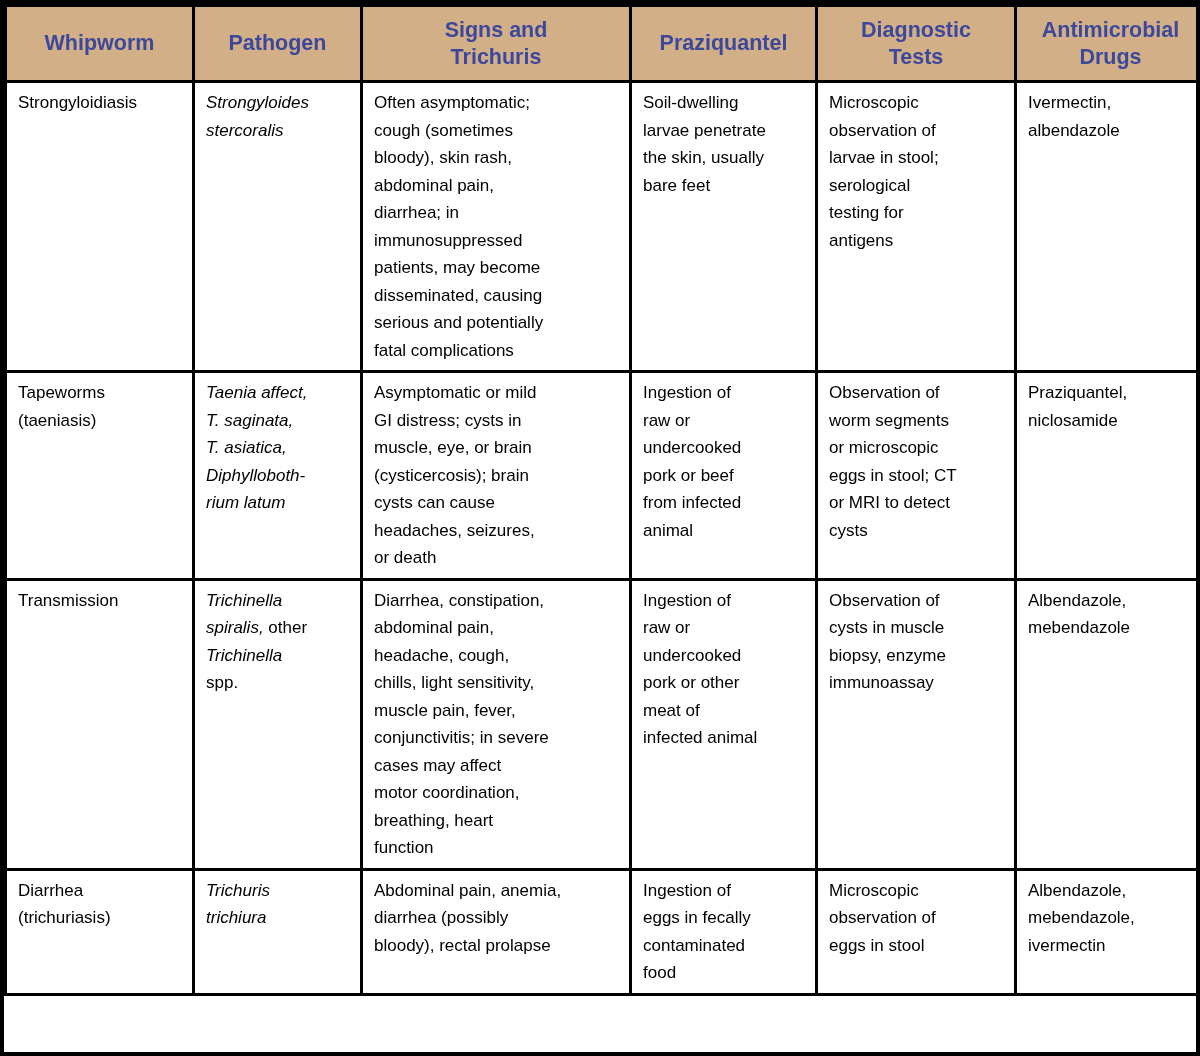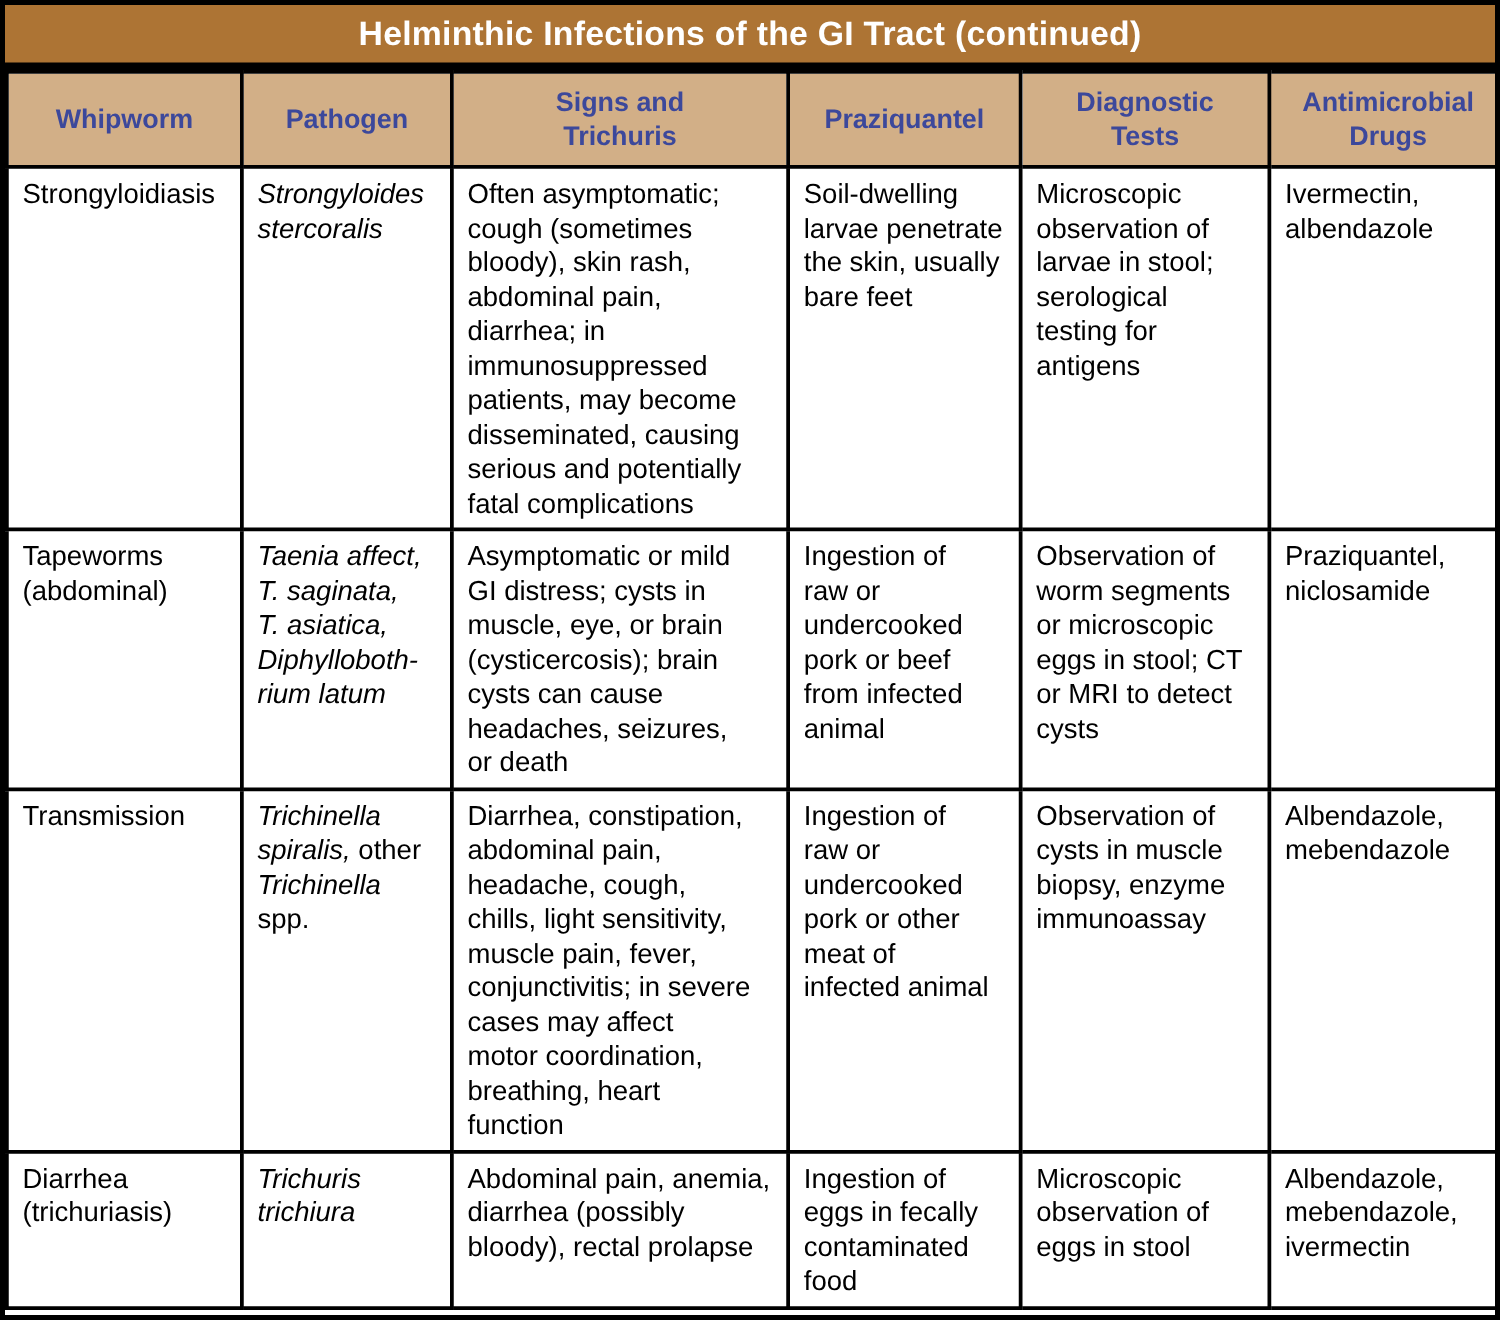--- a/index.html
+++ b/index.html
@@ -55,39 +55,36 @@
     font-size: 21.5px;
     line-height: 27px;
     text-align: center;
     vertical-align: middle;
     height: 76px;
     padding: 4px 6px;
   }
   td {
     color: var(--body-text);
     background: var(--row-bg);
-    font-size: 22px;
+    font-size: 17px;
     line-height: 27.5px;
     text-align: left;
     vertical-align: top;
     padding: 6px 11px;
   }
   .italic { font-style: italic; text-align: right; }
   tbody tr:nth-child(1) td { height: 286px; }
   tbody tr:nth-child(2) td { height: 202px; }
   tbody tr:nth-child(3) td { height: 284px; }
   tbody tr:nth-child(4) td { height: 114px; }
 </style>
 </head>
 <body>
 
 <div class="table-wrap">
-  <div class="title-bar">
-    <span class="title-text">Helminthic Infections of the GI Tract (continued)</span>
-  </div>
   <table>
     <colgroup>
       <col style="width:188px">
       <col style="width:168px">
       <col style="width:269px">
       <col style="width:186px">
       <col style="width:199px">
       <col style="width:190px">
     </colgroup>
     <thead>
@@ -126,21 +123,21 @@
 observation of
 larvae in stool;
 serological
 testing for
 antigens</td>
           <td>Ivermectin,
 albendazole</td>
         </tr>
         <tr>
           <td>Tapeworms
-(abdominal)</td>
+(taeniasis)</td>
           <td><span class="italic">Taenia affect,
 T. saginata,
 T. asiatica,
 Diphylloboth-
 rium latum</span></td>
           <td>Asymptomatic or mild
 GI distress; cysts in
 muscle, eye, or brain
 (cysticercosis); brain
 cysts can cause

